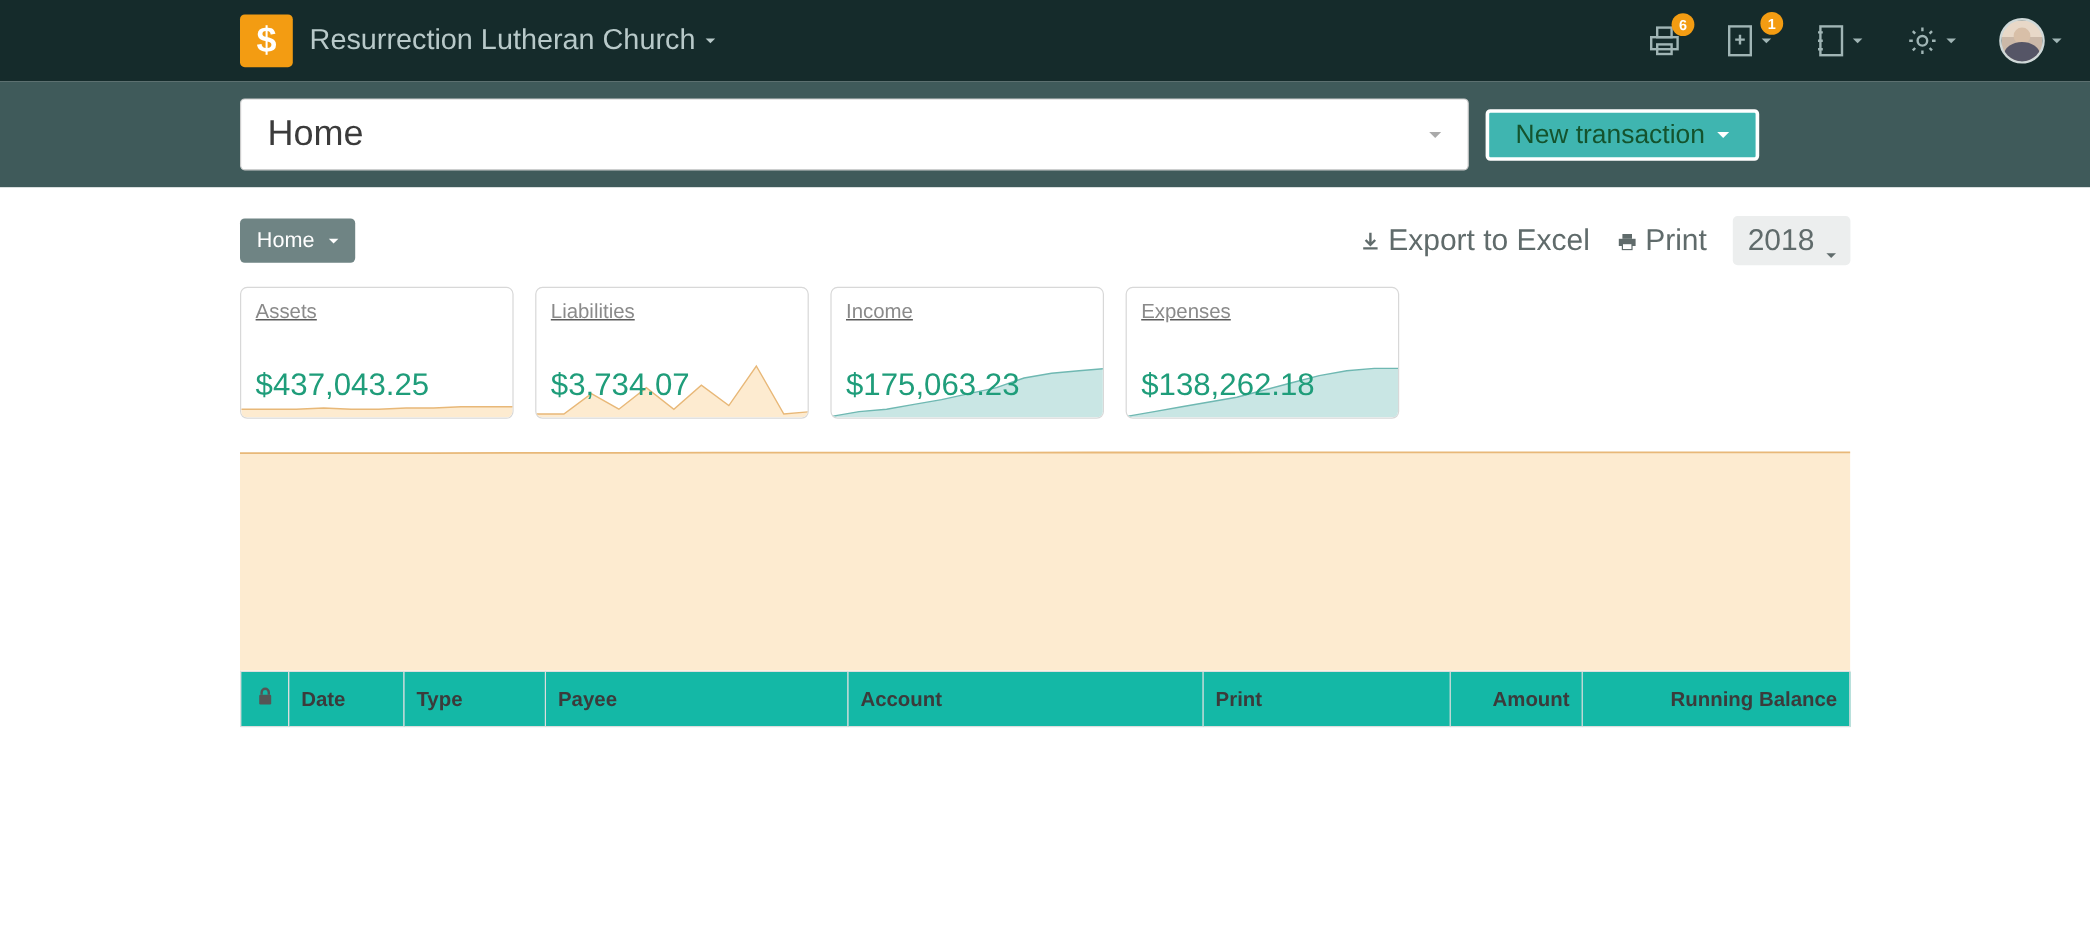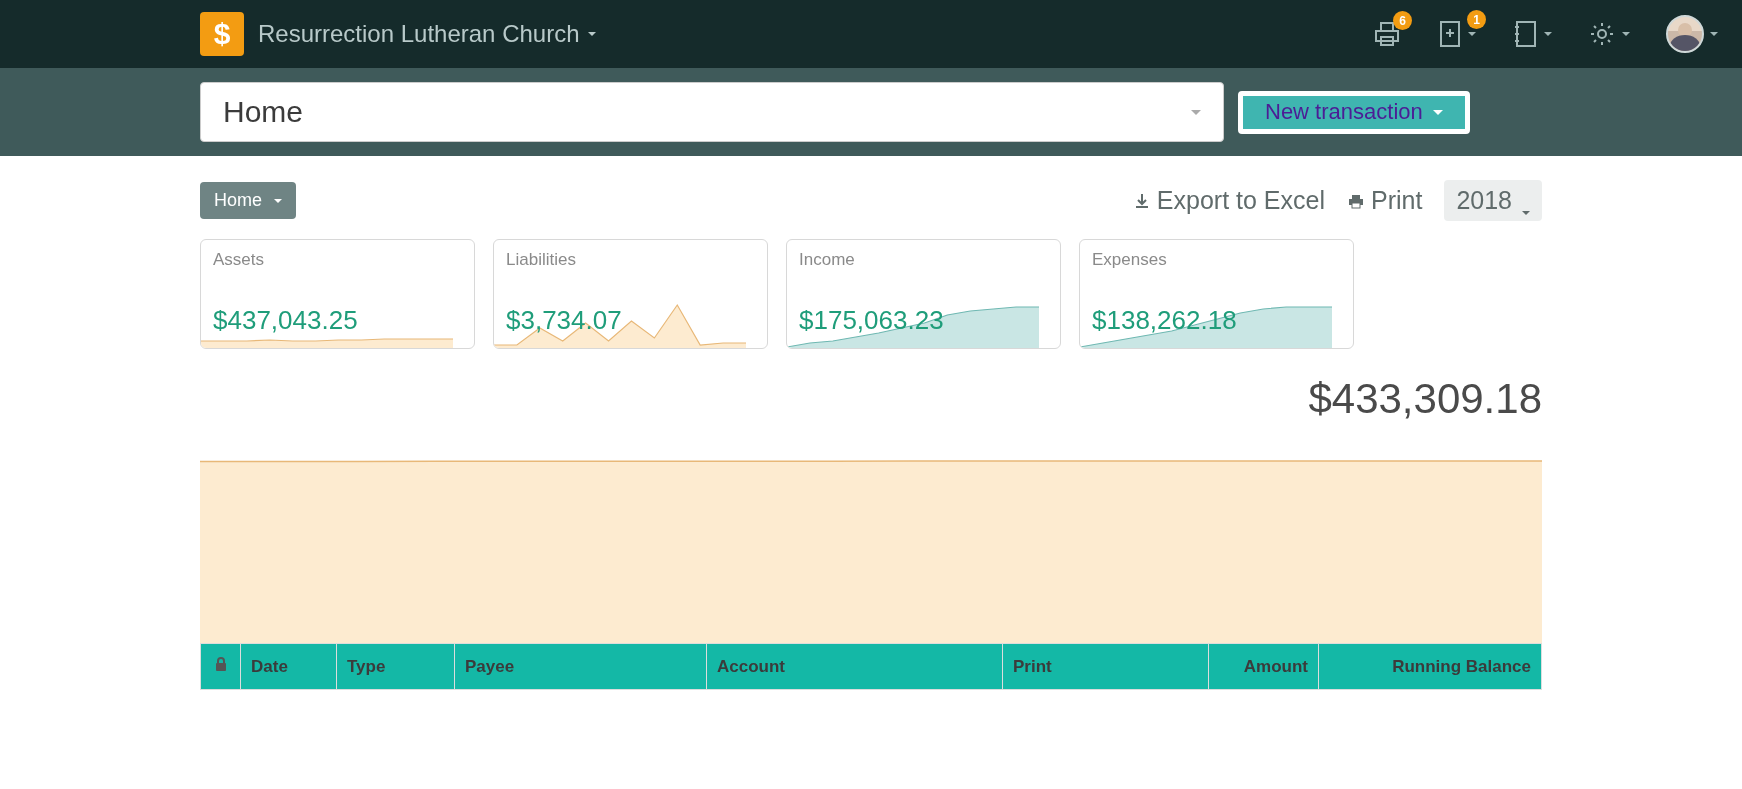--- a/index.html
+++ b/index.html
@@ -89,22 +89,22 @@
     padding: 0 22px;
     color: #3b3b3b;
     font-size: 30px;
     cursor: pointer;
     justify-content: space-between;
   }
   .page-select .chev { color:#aaa; }
   .btn-new {
     height: 43px;
     background: #3fb5b0;
-    border: 5px solid #ffffff;
-    color: #4c1d95;
+    border: 3px solid #ffffff;
+    color: #14532d;
     border-radius: 4px;
     padding: 0 22px;
     font-size: 22px;
     display: flex; align-items: center; gap: 8px;
     cursor: pointer;
   }
   
   .main {
     padding: 24px 200px 0 200px;
   }
@@ -135,27 +135,28 @@
     display: flex; align-items:flex-end; gap:8px;
     cursor: pointer;
   }
   
   .cards {
     margin-top: 18px;
     display: flex;
     gap: 18px;
   }
   .card {
-    width: 275px;
+    width: 228px;
     height: 110px;
     border: 1px solid #d8d8d8;
     border-radius: 6px;
     padding: 10px 12px 8px 12px;
     position: relative;
     overflow: hidden;
+    text-decoration: underline;
   }
   .card-label { color:#8a8a8a; font-size:17px; }
   .card-value { color:#1f9d7a; font-size:26px; font-weight:500; position:absolute; bottom:12px; left:12px; z-index:2;}
   .spark {
     position:absolute; left:0; right:0; bottom:0; height:55px;
   }
   
   .grand {
     text-align: right;
     color: #4a4a4a;
@@ -312,21 +313,20 @@
       <div class="card">
         <div class="card-label">Expenses</div>
         <svg class="spark spark-cool" viewBox="0 0 252 55" preserveAspectRatio="none">
           <path class="area" d="M0 54 L22.90909090909091 50 L45.81818181818182 46 L68.72727272727273 42 L91.63636363636364 38 L114.54545454545455 32 L137.45454545454547 26 L160.36363636363637 20 L183.27272727272728 16 L206.1818181818182 14 L229.0909090909091 14 L252 14 L252 55 L0 55 Z"></path>
           <path class="line" d="M0 54 L22.90909090909091 50 L45.81818181818182 46 L68.72727272727273 42 L91.63636363636364 38 L114.54545454545455 32 L137.45454545454547 26 L160.36363636363637 20 L183.27272727272728 16 L206.1818181818182 14 L229.0909090909091 14 L252 14"></path>
         </svg>
         <div class="card-value">$138,262.18</div>
       </div>
     </div>
 
-  <div class="grand">$433,309.18</div>
 
   <div class="bigchart">
     <svg id="bigchart-svg" width="100%" height="100%" viewBox="0 0 1270 210" preserveAspectRatio="none">
         <path d="M0 28.560000000000002 L74.70588235294117 28.560000000000002 L149.41176470588235 28.560000000000002 L224.11764705882354 28.349999999999994 L298.8235294117647 28.349999999999994 L373.52941176470586 28.22399999999999 L448.2352941176471 28.22399999999999 L522.9411764705882 28.140000000000015 L597.6470588235294 28.140000000000015 L672.3529411764706 28.098000000000013 L747.0588235294117 28.098000000000013 L821.7647058823529 28.05600000000001 L896.4705882352941 28.05600000000001 L971.1764705882352 28.01399999999998 L1045.8823529411764 28.01399999999998 L1120.5882352941176 28.01399999999998 L1195.2941176470588 28.010220000000004 L1270 28.010220000000004 L1270 210 L0 210 Z" fill="#fdebd0"></path>
         <path d="M0 28.560000000000002 L74.70588235294117 28.560000000000002 L149.41176470588235 28.560000000000002 L224.11764705882354 28.349999999999994 L298.8235294117647 28.349999999999994 L373.52941176470586 28.22399999999999 L448.2352941176471 28.22399999999999 L522.9411764705882 28.140000000000015 L597.6470588235294 28.140000000000015 L672.3529411764706 28.098000000000013 L747.0588235294117 28.098000000000013 L821.7647058823529 28.05600000000001 L896.4705882352941 28.05600000000001 L971.1764705882352 28.01399999999998 L1045.8823529411764 28.01399999999998 L1120.5882352941176 28.01399999999998 L1195.2941176470588 28.010220000000004 L1270 28.010220000000004" stroke="#e8b878" fill="none" stroke-width="1.5"></path>
       </svg>
   </div>
 
   <table>
     <thead>

